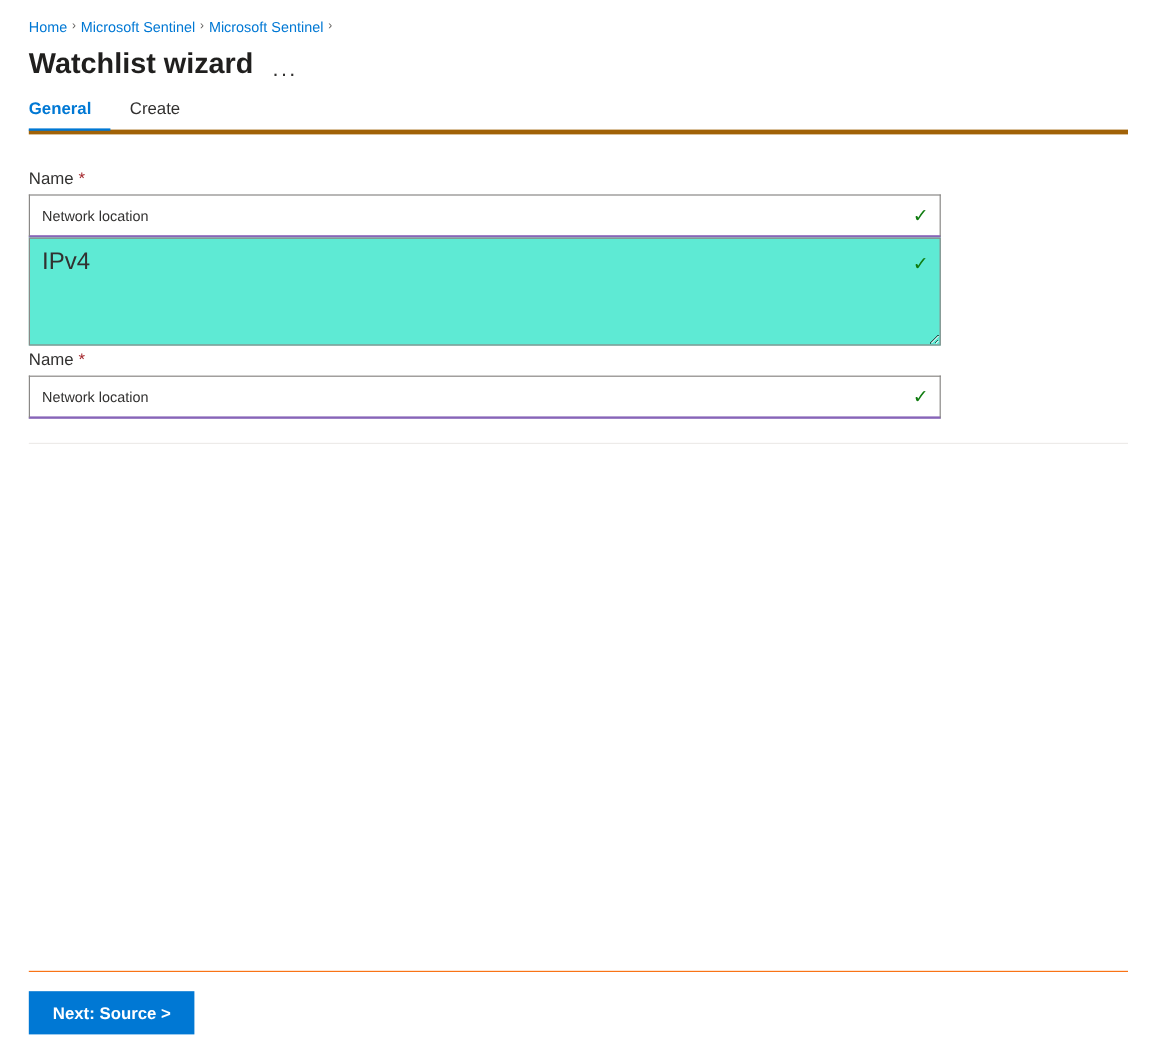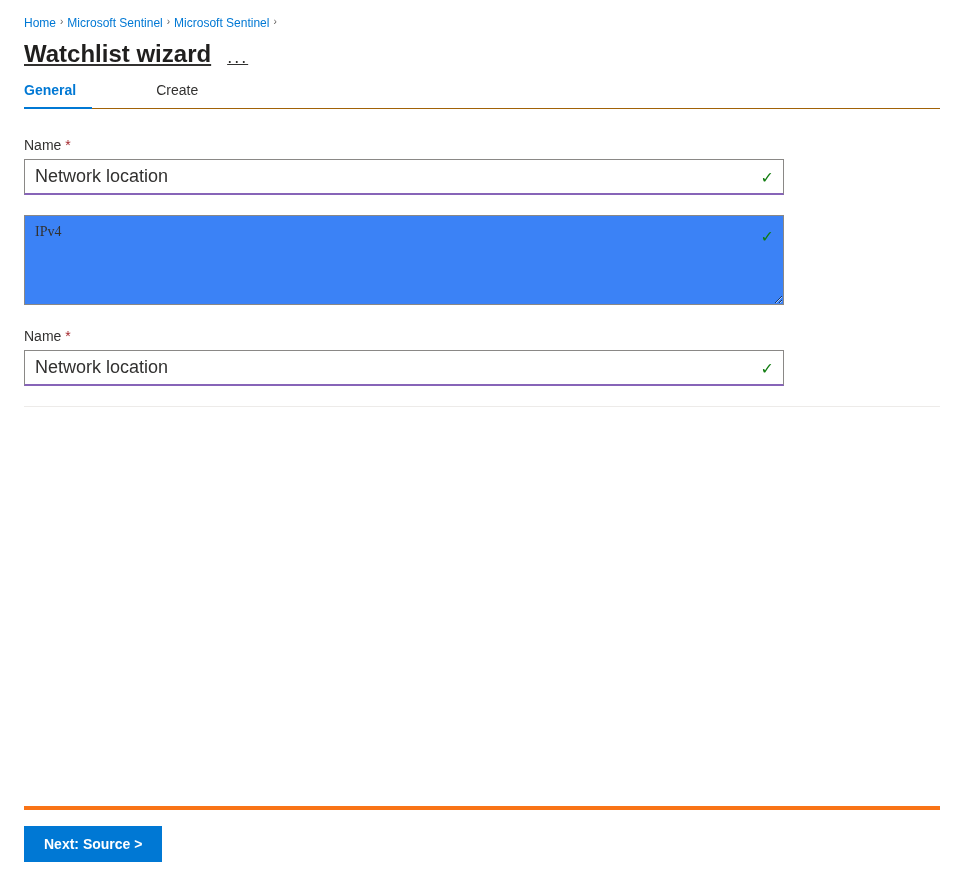--- a/index.html
+++ b/index.html
@@ -32,21 +32,20 @@
     .breadcrumb .separator {
       color: #605e5c;
       font-size: 10px;
     }
     
     .title-area {
       display: flex;
       align-items: flex-end;
       gap: 10px;
       margin-bottom: 4px;
-      text-decoration: underline;
     }
     .page-title {
       font-size: 24px;
       font-weight: 600;
       color: #201f1e;
     }
     .more-options-btn {
       background: none;
       border: none;
       cursor: pointer;
@@ -57,23 +56,22 @@
       line-height: 1;
     }
     .subtitle {
       font-size: 13px;
       color: #605e5c;
       margin-bottom: 16px;
     }
     
     .tabs {
       display: flex;
-      border-bottom: 1px solid #a16207;
+      border-bottom: 4px solid #a16207;
       margin-bottom: 0;
-      gap: 48px;
     }
     .tab {
       padding: 10px 16px;
       font-size: 14px;
       color: #323130;
       cursor: pointer;
       border: none;
       background: none;
       position: relative;
       white-space: nowrap;
@@ -93,21 +91,20 @@
     }
     .tab:first-child {
       padding-left: 0;
     }
     
     .form-content {
       padding: 28px 0 0 0;
       flex: 1;
     }
     .form-group {
-      margin-bottom: 20px;
       max-width: 760px;
     }
     .form-label {
       display: flex;
       align-items: center;
       gap: 4px;
       font-size: 14px;
       font-weight: 400;
       color: #323130;
       margin-bottom: 6px;
@@ -119,21 +116,21 @@
     .input-wrapper {
       position: relative;
       width: 100%;
     }
     .input-wrapper input {
       width: 100%;
       height: 36px;
       border: 1px solid #8a8886;
       border-bottom: 2px solid #8764b8;
       padding: 0 32px 0 10px;
-      font-size: 18px;
+      font-size: 12px;
       font-family: inherit;
       color: #323130;
       background: #ffffff;
       outline: none;
     }
     .input-checkmark {
       position: absolute;
       right: 10px;
       top: 50%;
       transform: translateY(-50%);
@@ -144,44 +141,44 @@
     
     .textarea-wrapper {
       position: relative;
       width: 100%;
     }
     .textarea-wrapper textarea {
       width: 100%;
       min-height: 90px;
       border: 1px solid #8a8886;
       padding: 8px 32px 8px 10px;
-      font-size: 14px;
-      font-family: Liberation Serif, serif;
-      color: #323130;
-      background: #3b82f6;
+      font-size: 20px;
+      font-family: Liberation Sans, sans-serif;
+      color: #323130;
+      background: #5eead4;
       outline: none;
       resize: vertical;
     }
     .textarea-checkmark {
       position: absolute;
       right: 10px;
       top: 12px;
       color: #107c10;
       font-size: 16px;
       pointer-events: none;
     }
     
     .divider {
       border: none;
       border-top: 1px solid #edebe9;
       margin: 20px 0 0 0;
     }
     
     .footer {
-      border-top: 4px solid #f97316;
+      border-top: 1px solid #f97316;
       padding: 16px 0;
       margin-top: auto;
     }
     .next-btn {
       background: #0078d4;
       color: #ffffff;
       border: none;
       padding: 8px 20px;
       font-size: 14px;
       font-weight: 600;

